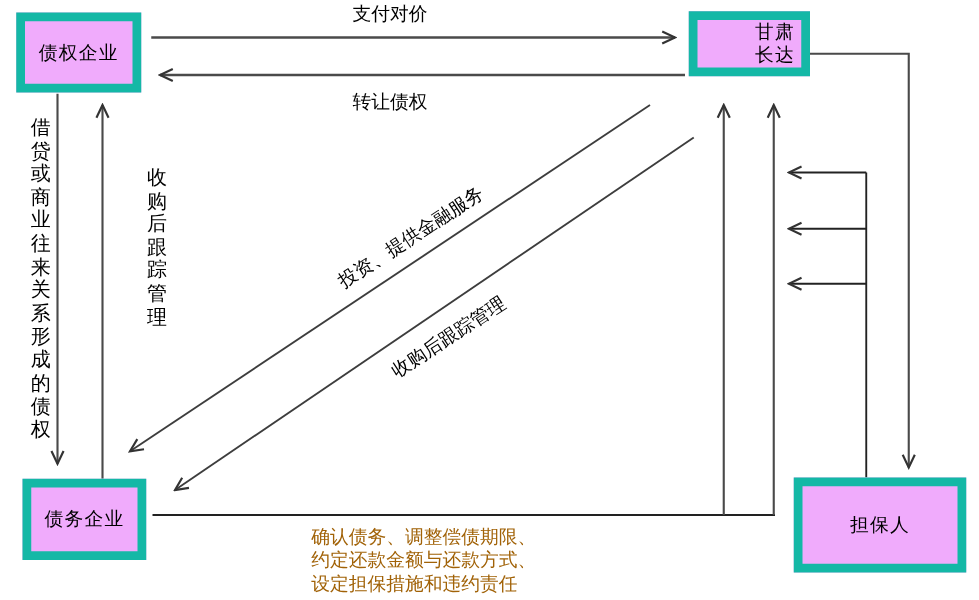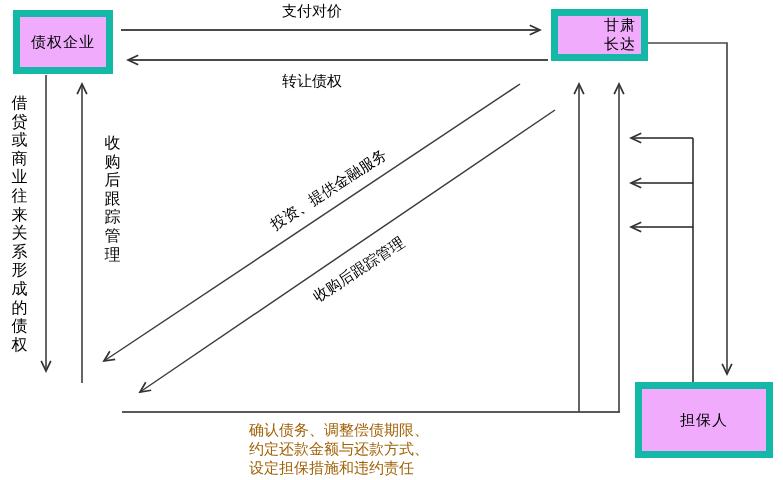--- a/index.html
+++ b/index.html
@@ -52,20 +52,21 @@
     transform: translate(-50%, -50%) rotate(-33deg);
   }
   .vtext {
     position: absolute;
     width: 19px;
     font-size: 16px;
     line-height: 18.6px;
     word-break: break-all;
     text-align: center;
     color: #000;
+    margin-left: 13px;
   }
   .vtext-loan { left: 10px;  top: 94px; }
   .vtext-npl  { left: 103px; top: 134px; }
   .label-restructure {
     position: absolute;
     left: 249px; top: 420px;
     font-size: 15px;
     line-height: 19px;
     white-space: pre-line;
     color: #a16207;
@@ -105,20 +106,23 @@
 
     <polyline points="648,43 727,43 727,374" fill="none" stroke="#4a4a4a" stroke-width="1.7" marker-end="url(#arrow)"></polyline>
   </svg>
 
   <div class="node node-creditor">
     <span>债权企业</span>
   </div>
   <div class="node node-changda">
     <span>甘肃长达</span>
   </div>
+  <div class="node node-debtor">
+    <span>债务企业</span>
+  </div>
   <div class="node node-guarantor">
     <span>担保人</span>
   </div>
 
   <div class="edge-label label-pay">支付对价</div>
   <div class="edge-label label-transfer">转让债权</div>
 
   <div class="vtext vtext-loan">借贷或商业往来关系形成的债权</div>
   <div class="vtext vtext-npl">收购后跟踪管理</div>
 

